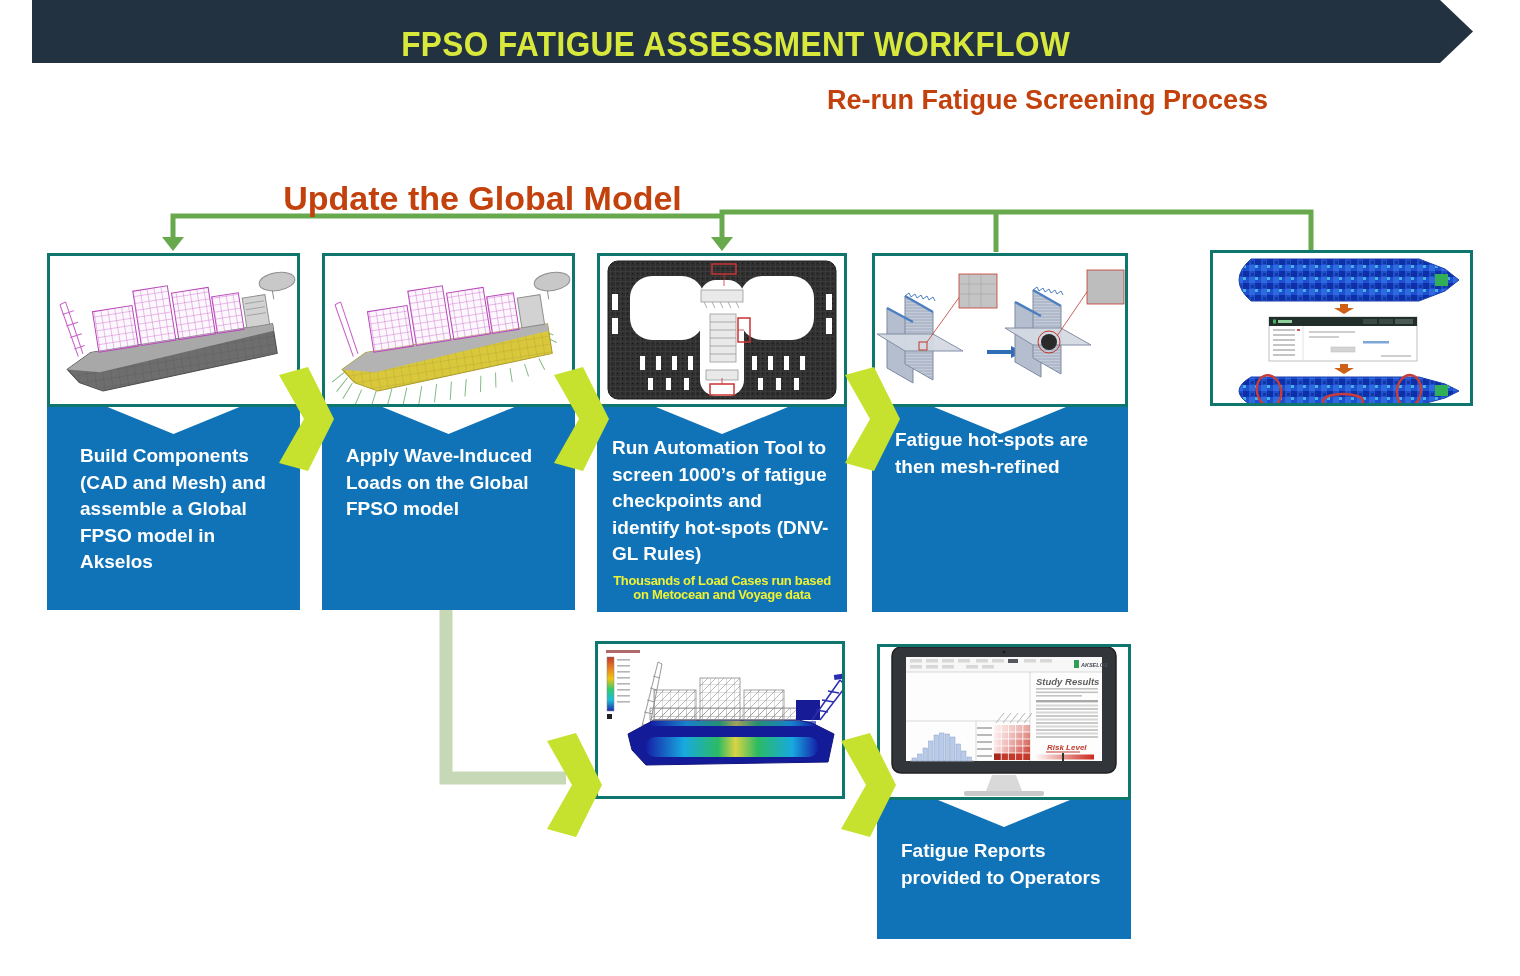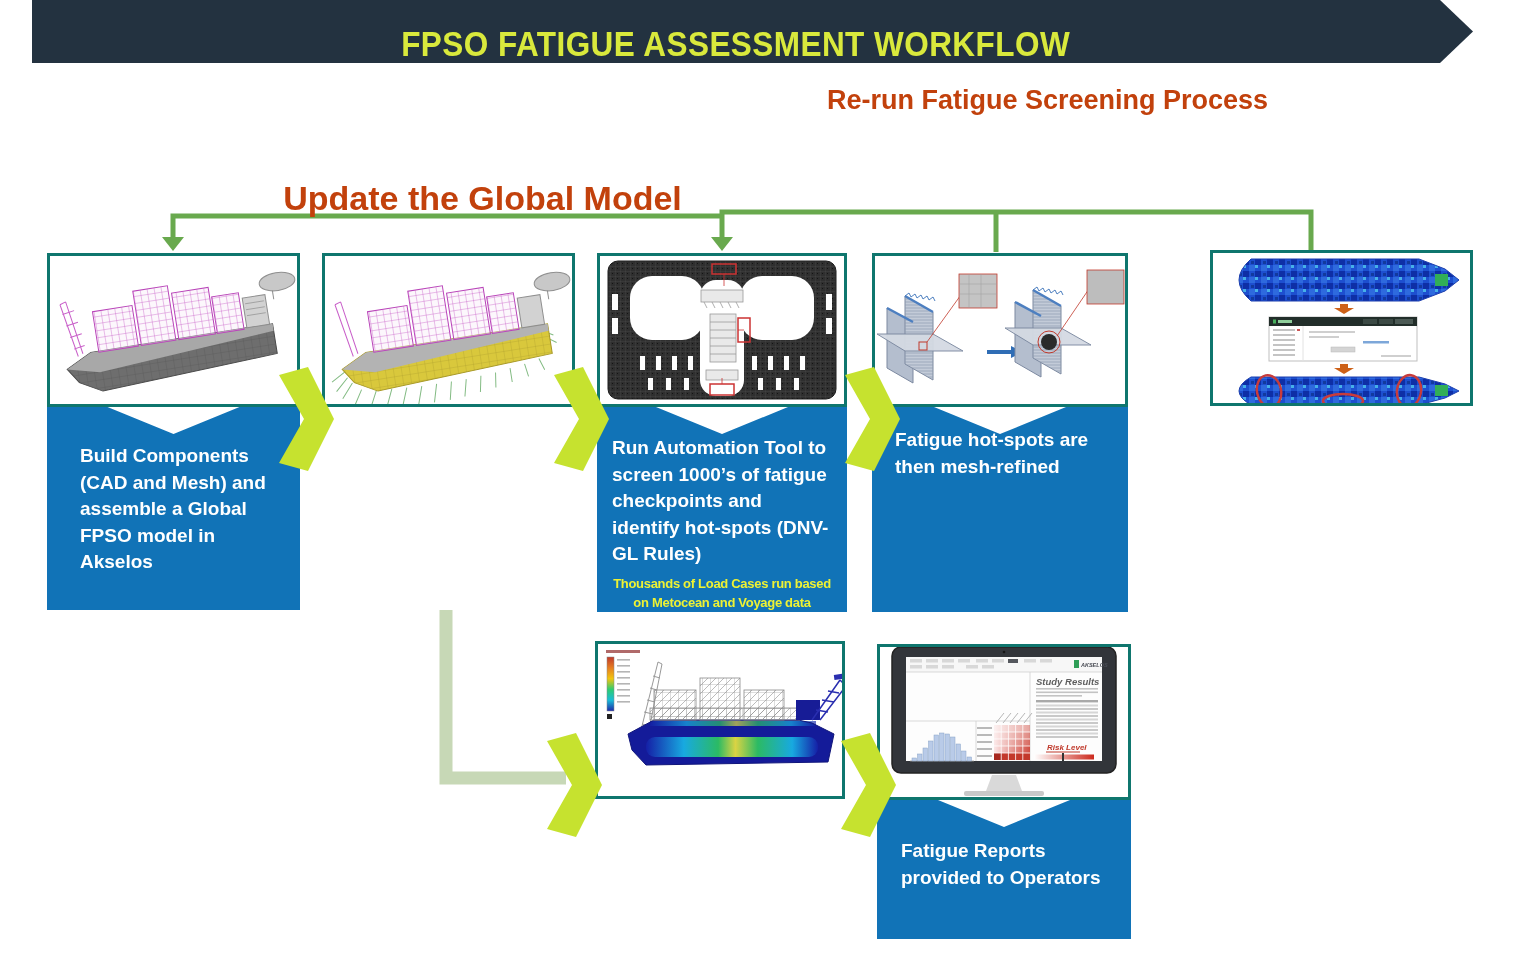--- a/index.html
+++ b/index.html
@@ -30,21 +30,21 @@
   }
   .imgpanel svg{display:block;width:100%;height:100%;}
   .bluepanel{
     background:#1173b7;box-sizing:border-box;position:relative;
     clip-path:polygon(0 0,calc(50% - 66px) 0,50% 27px,calc(50% + 66px) 0,100% 0,100% 100%,0 100%);
   }
   .caption{
     color:#ffffff;font-weight:bold;font-size:19px;line-height:26.5px;white-space:pre-line;
   }
   .note{
-    color:#eef233;font-weight:bold;font-size:13px;line-height:19px;letter-spacing:-.3px;
+    color:#eef233;font-weight:bold;font-size:13px;line-height:14px;letter-spacing:-.3px;
     text-align:center;white-space:pre-line;margin-top:6px;
   }
   
   .chev{position:absolute;width:58px;height:104px;z-index:3;}
 </style>
 </head>
 <body>
 
 <div class="banner">
   <div class="banner-title">
@@ -143,20 +143,25 @@
             <rect x="168" y="48" width="27" height="37"></rect>
         </g>
         <rect x="198" y="54" width="23" height="30" fill="#d2d2d2" stroke="#8f8f8f"></rect>
         <ellipse cx="235" cy="43" rx="18" ry="9" fill="#c8c8c8" stroke="#8f8f8f"></ellipse>
         <path d="M229,51 L229,60" stroke="#8f8f8f"></path>
         <g stroke="#c95fc9" stroke-width="1" fill="none">
           <path d="M17,32 L27,86 M23,30 L32,84 M17,32 L23,30"></path>
         </g>
       </g>
     </svg>
+  </div>
+  <div class="bluepanel" style="height:203px">
+    <div class="caption" style="padding:36px 20px 0 24px">Apply Wave-Induced
+Loads on the Global
+FPSO model</div>
   </div>
 </div>
 
 <div class="step" style="left:597px;top:253px;width:250px">
   <div class="imgpanel" style="height:154px">
     <svg viewBox="0 0 244 148" preserveAspectRatio="none">
       <defs>
         <pattern id="ms3" width="5" height="5" patternUnits="userSpaceOnUse">
           <rect width="5" height="5" fill="#2f2f2f"></rect>
             <path d="M0 0H5M0 0V5" stroke="#555" stroke-width="0.5"></path>

